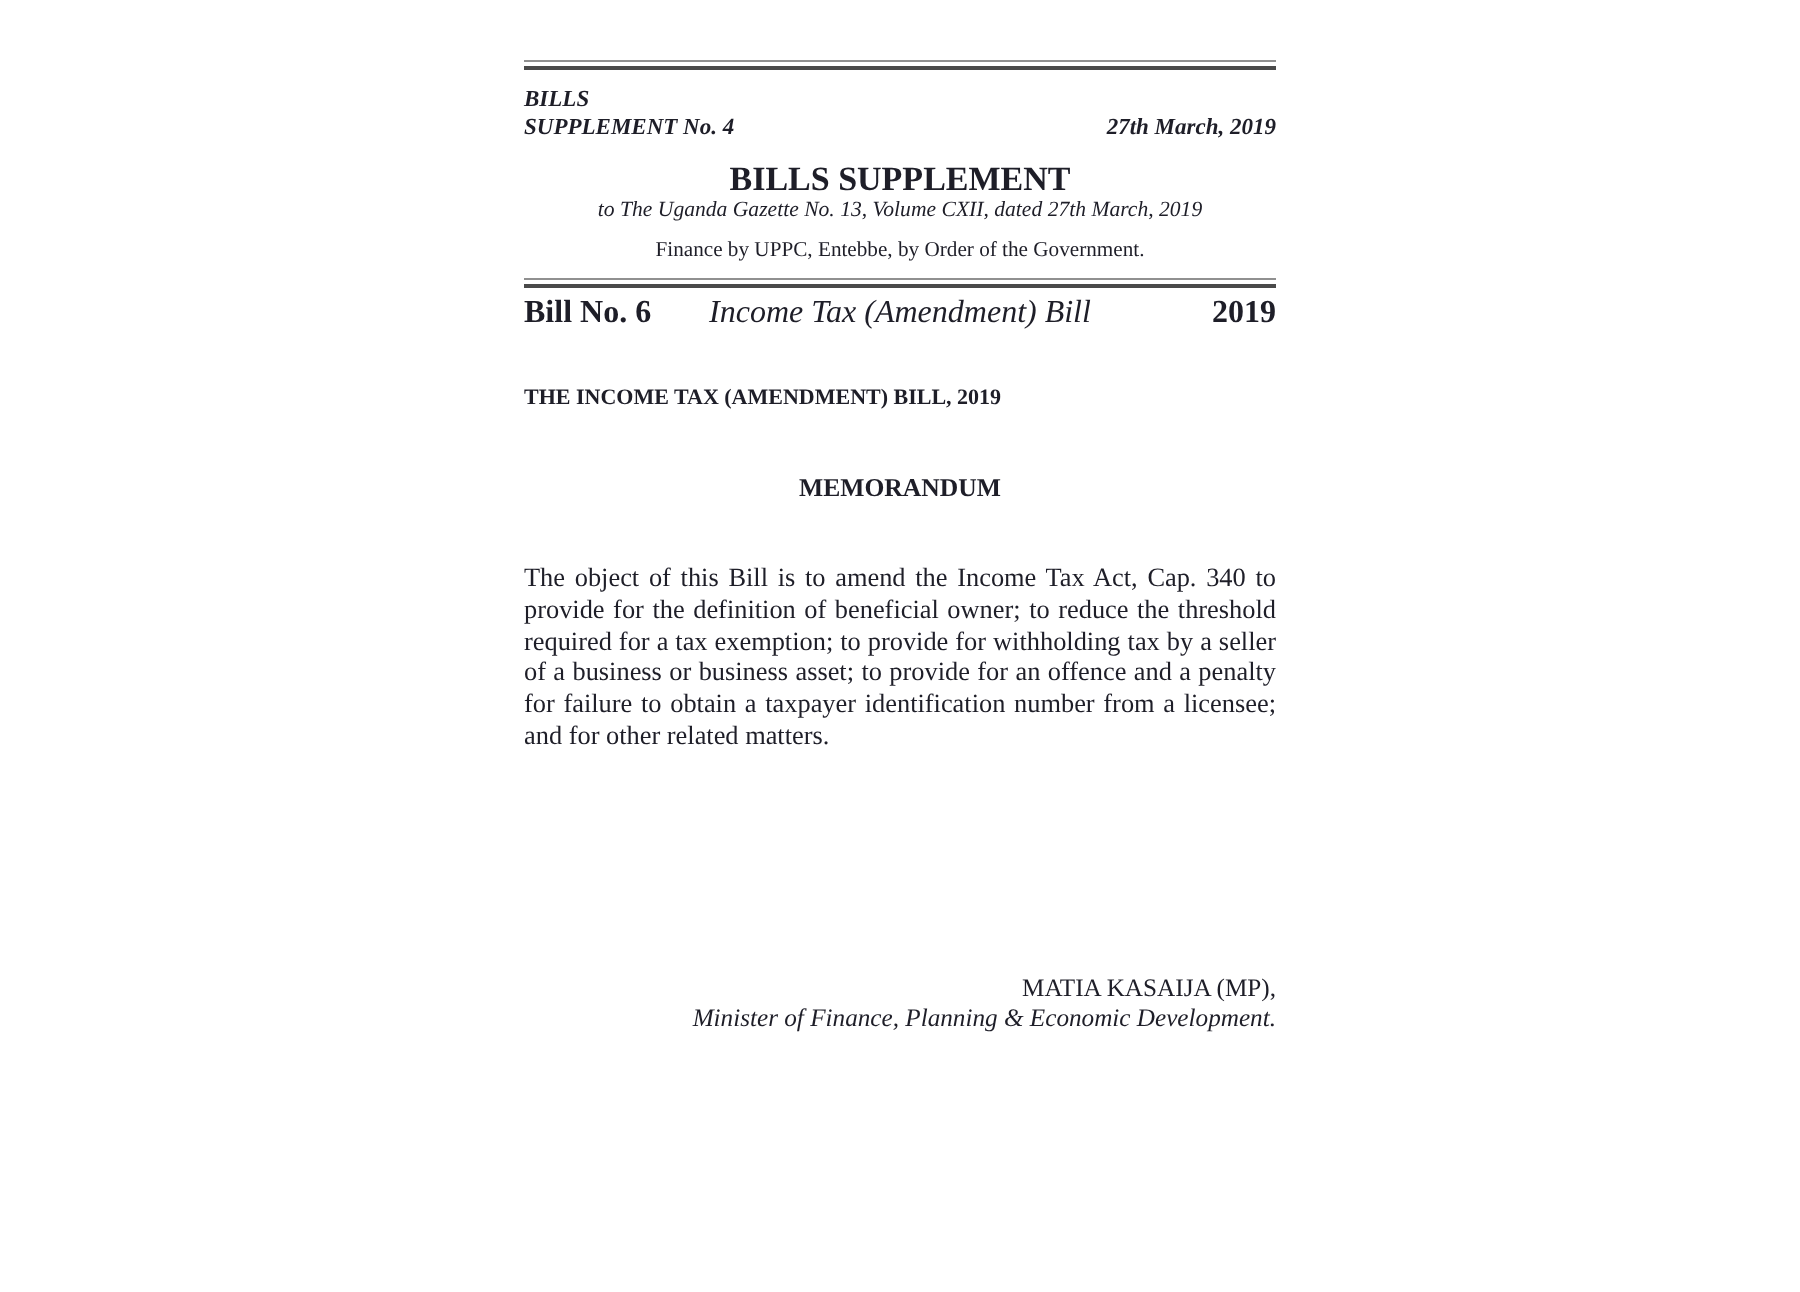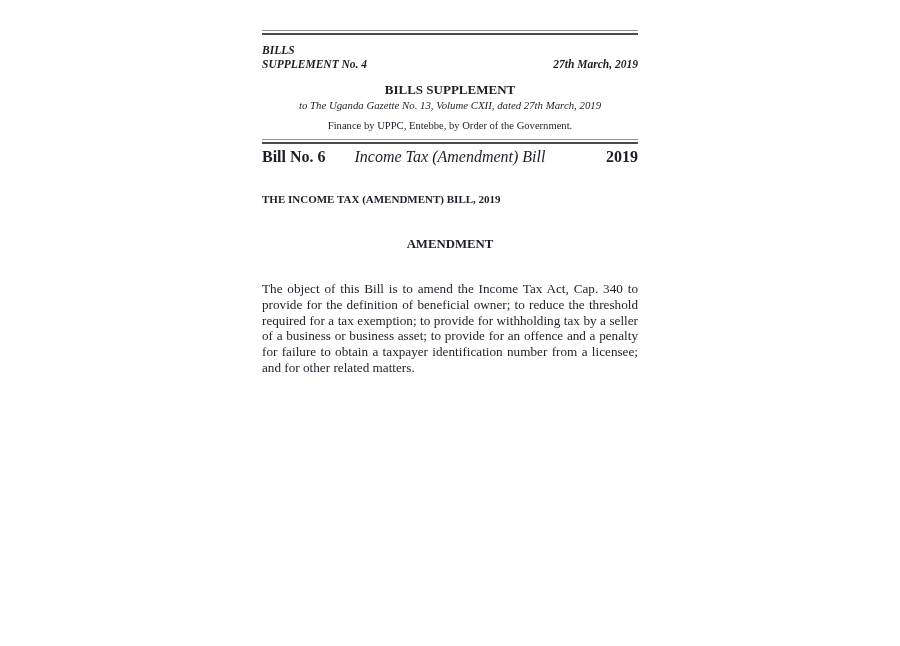--- a/index.html
+++ b/index.html
@@ -26,21 +26,21 @@
   .double-rule .dr-gap   { height: 1.8px; }
   .double-rule .dr-thick { height: 2.2px; background: var(--rule-thick); }
 
   .masthead {
     display: flex; justify-content: space-between; align-items: flex-end;
     margin-top: 8px;
     font-weight: bold; font-size: 11.5px; line-height: 14px; font-style: italic;
   }
   .supplement-title {
     text-align: center; font-weight: bold;
-    font-size: 13px; line-height: 12px;
+    font-size: 17px; line-height: 12px;
     margin-top: 13px;
   }
   .gazette-ref {
     text-align: center; font-style: italic;
     font-size: 10.8px; line-height: 11px;
     margin-top: 4px;
   }
   .imprint {
     text-align: center;
     font-size: 10.6px; line-height: 11px;
@@ -111,18 +111,22 @@
   </div>
 
   <div class="bill-row">
     <div class="bill-no">Bill No. 6</div>
     <div class="bill-title">Income Tax (Amendment) Bill</div>
     <div class="bill-year">2019</div>
   </div>
 
   <div class="act-title">THE INCOME TAX (AMENDMENT) BILL, 2019</div>
 
-  <div class="memo-heading">AMENDMENT</div>
+  <div class="memo-heading">MEMORANDUM</div>
 
   <p class="memo-text">The object of this Bill is to amend the Income Tax Act, Cap. 340 to provide for the definition of beneficial owner; to reduce the threshold required for a tax exemption; to provide for withholding tax by a seller of a business or business asset; to provide for an offence and a penalty for failure to obtain a taxpayer identification number from a licensee; and for other related matters.</p>
 
+  <div class="signature">
+    <div class="signatory-name">MATIA KASAIJA (MP),</div>
+    <div class="signatory-title">Minister of Finance, Planning &amp; Economic Development.</div>
+  </div>
 
 </div>
 
 </body></html>

